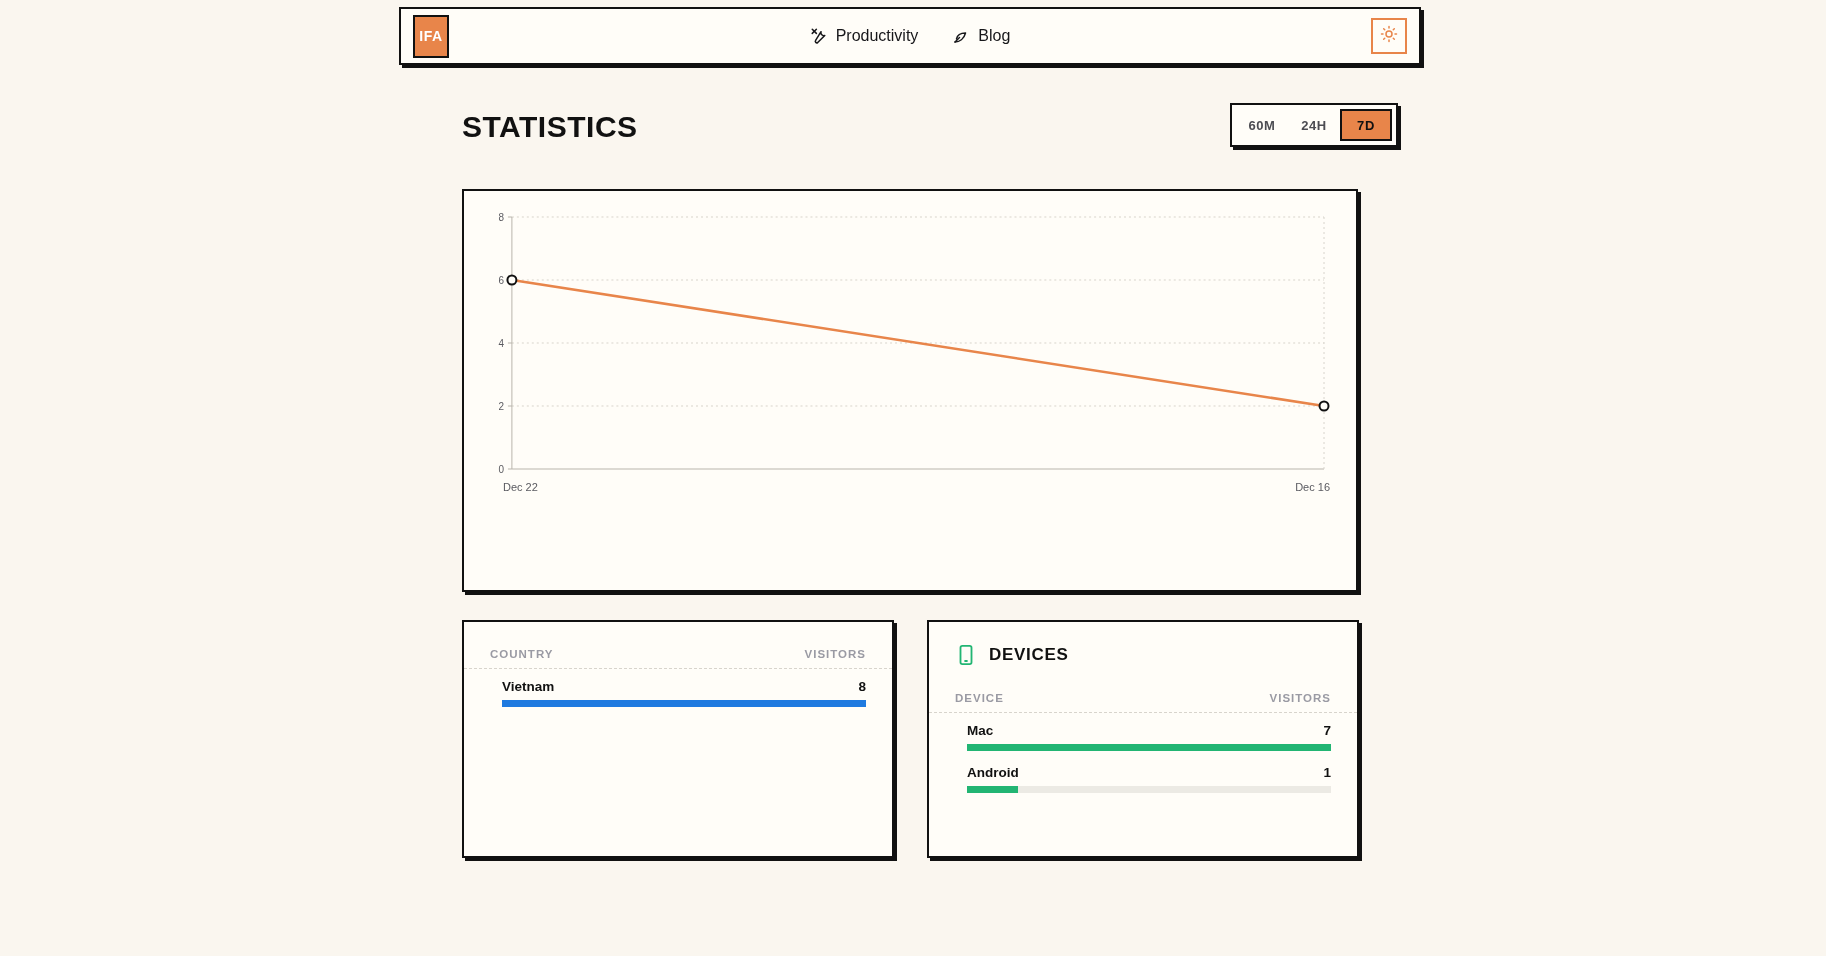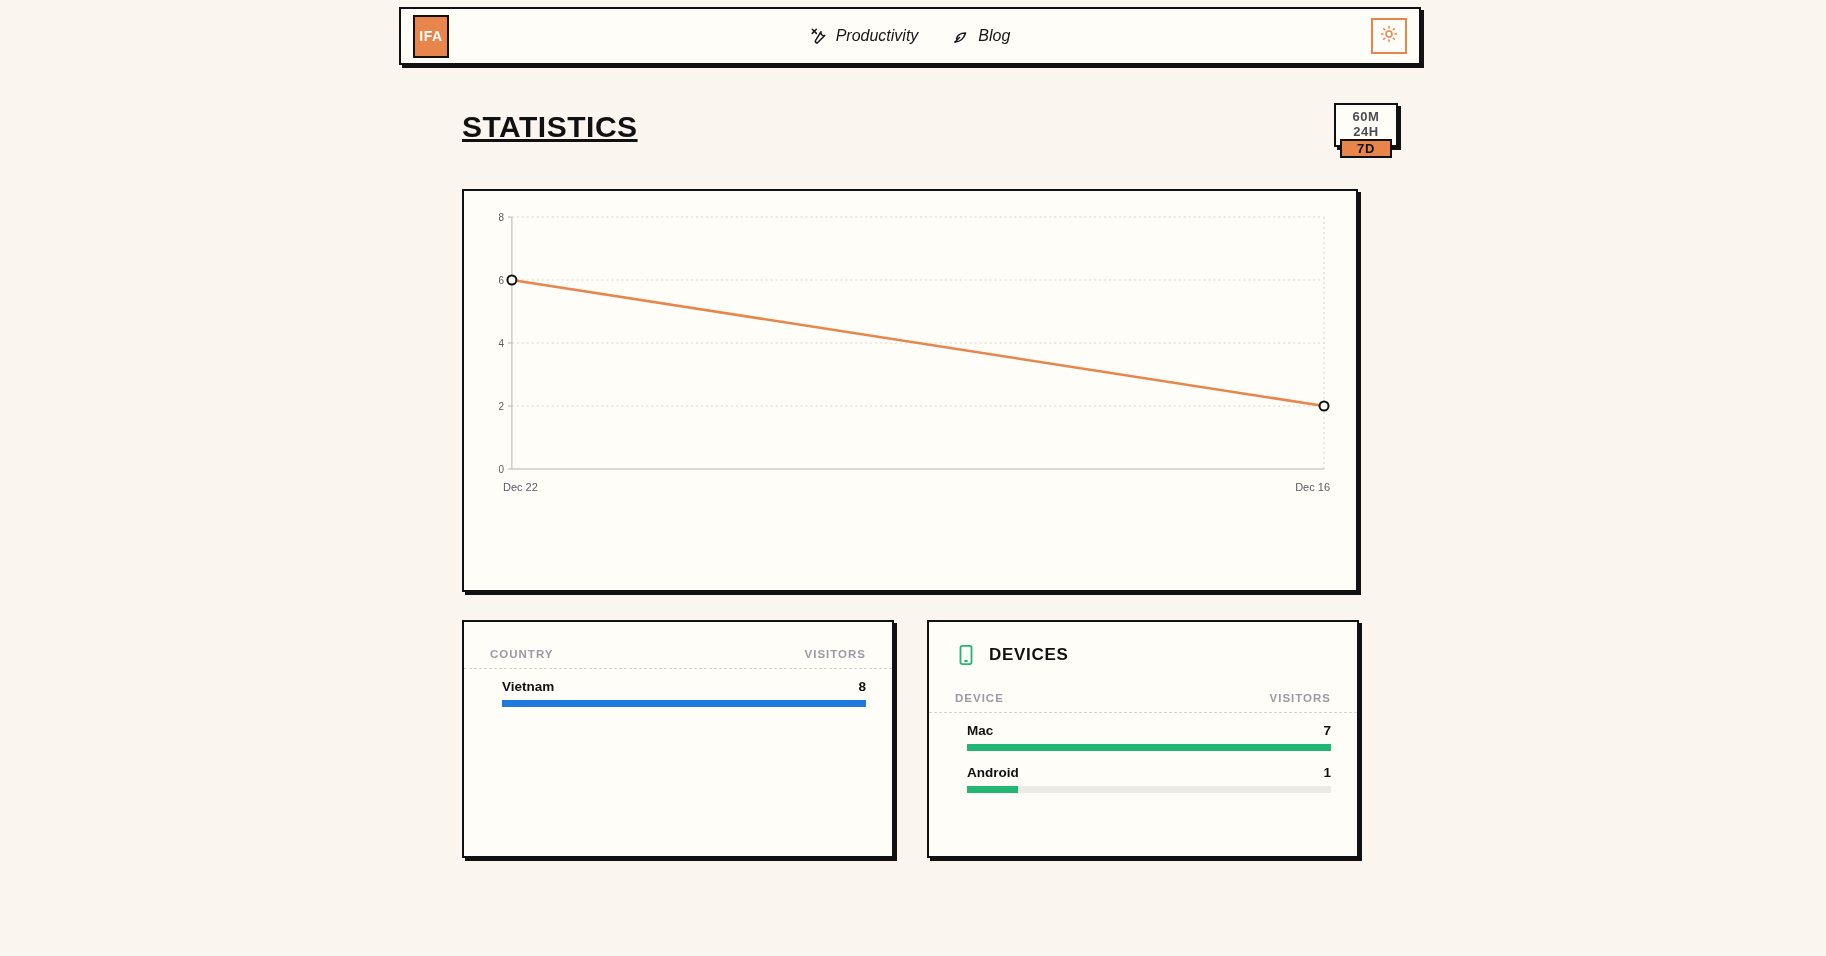--- a/index.html
+++ b/index.html
@@ -46,21 +46,20 @@
     align-items: center;
     justify-content: center;
     flex: 0 0 auto;
   }
   .nav-center {
     flex: 1 1 auto;
     display: flex;
     align-items: center;
     justify-content: center;
     gap: 34px;
-    font-style: italic;
   }
   .nav-link {
     display: flex;
     align-items: center;
     gap: 8px;
     font-size: 16px;
     color: #17171a;
     text-decoration: none;
     cursor: pointer;
   }
@@ -80,35 +79,33 @@
   
   .page-title {
     position: absolute;
     left: 462px;
     top: 110px;
     font-size: 30px;
     font-weight: 800;
     letter-spacing: 0.5px;
     color: #111111;
     margin: 0;
-    text-decoration: underline;
   }
   .range-switch {
     position: absolute;
     right: 428px;
     top: 103px;
     height: 44px;
     background: #fffdf8;
     border: 2px solid #111111;
     box-shadow: 3px 3px 0 #111111;
     display: flex;
     align-items: center;
     padding: 4px;
     gap: 0;
-    flex-direction: column;
   }
   .range-btn {
     min-width: 52px;
     height: 32px;
     padding: 0 12px;
     font-size: 13px;
     font-weight: 700;
     letter-spacing: 0.6px;
     color: #4c4c52;
     background: transparent;

